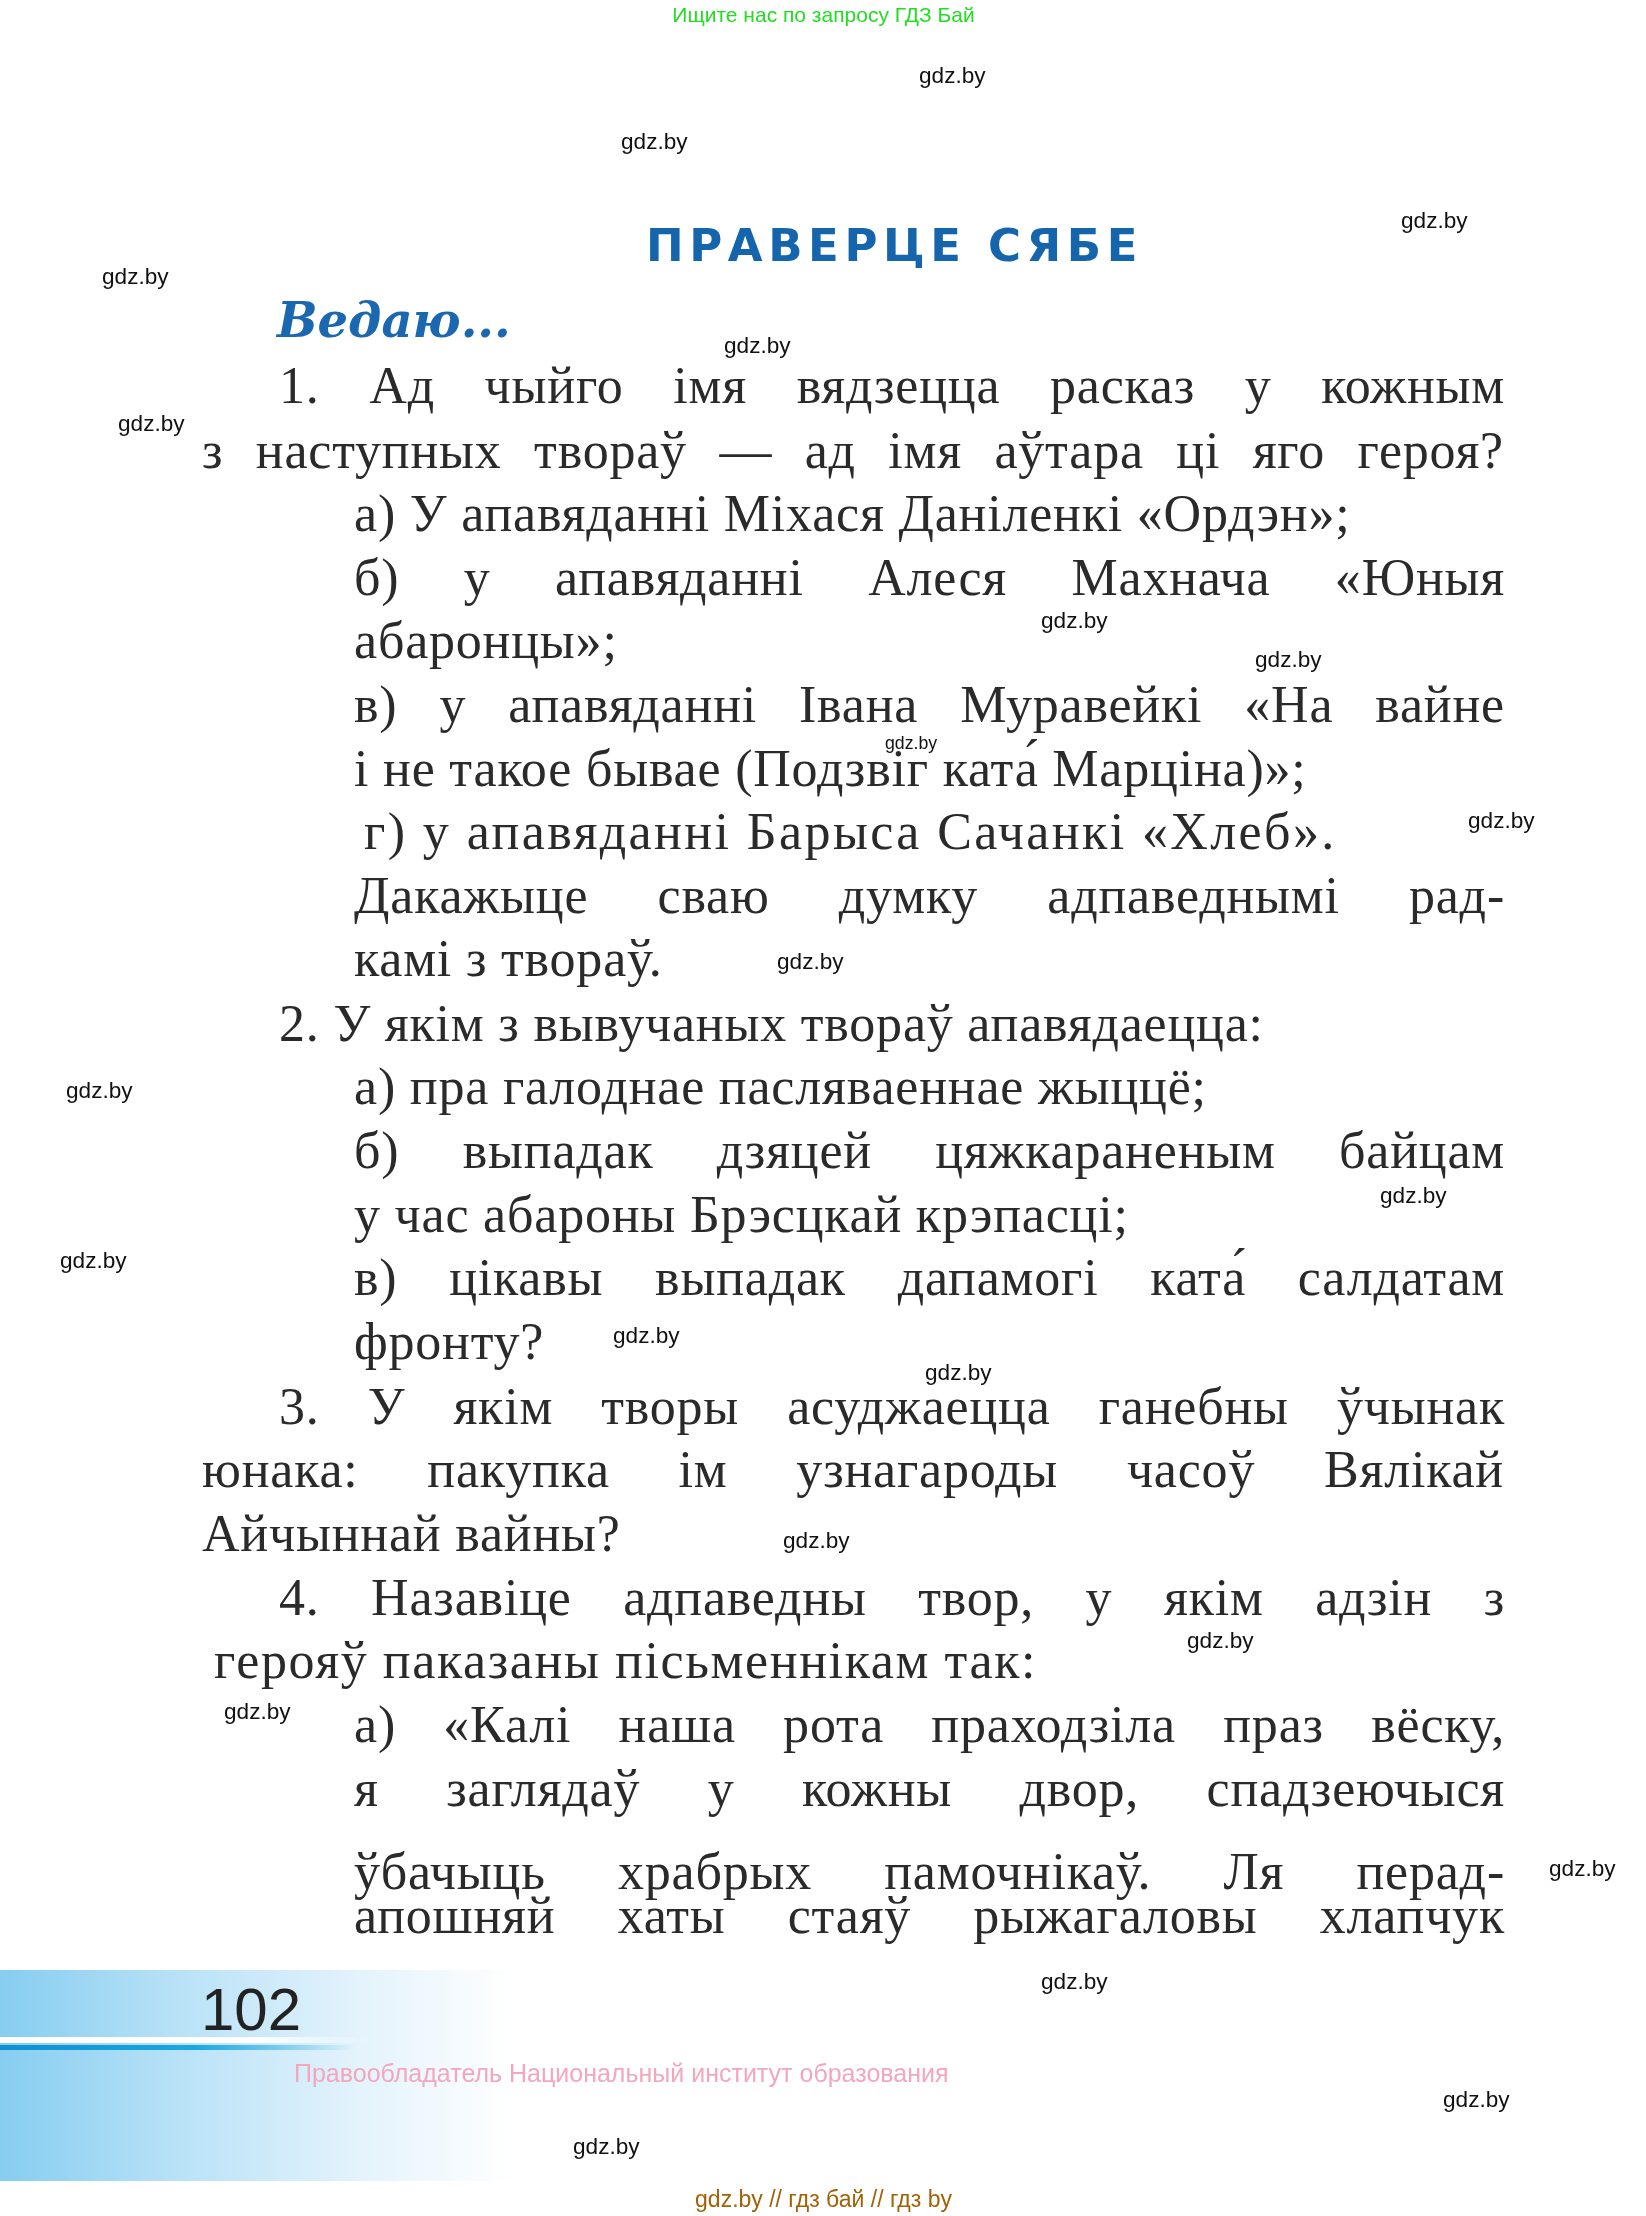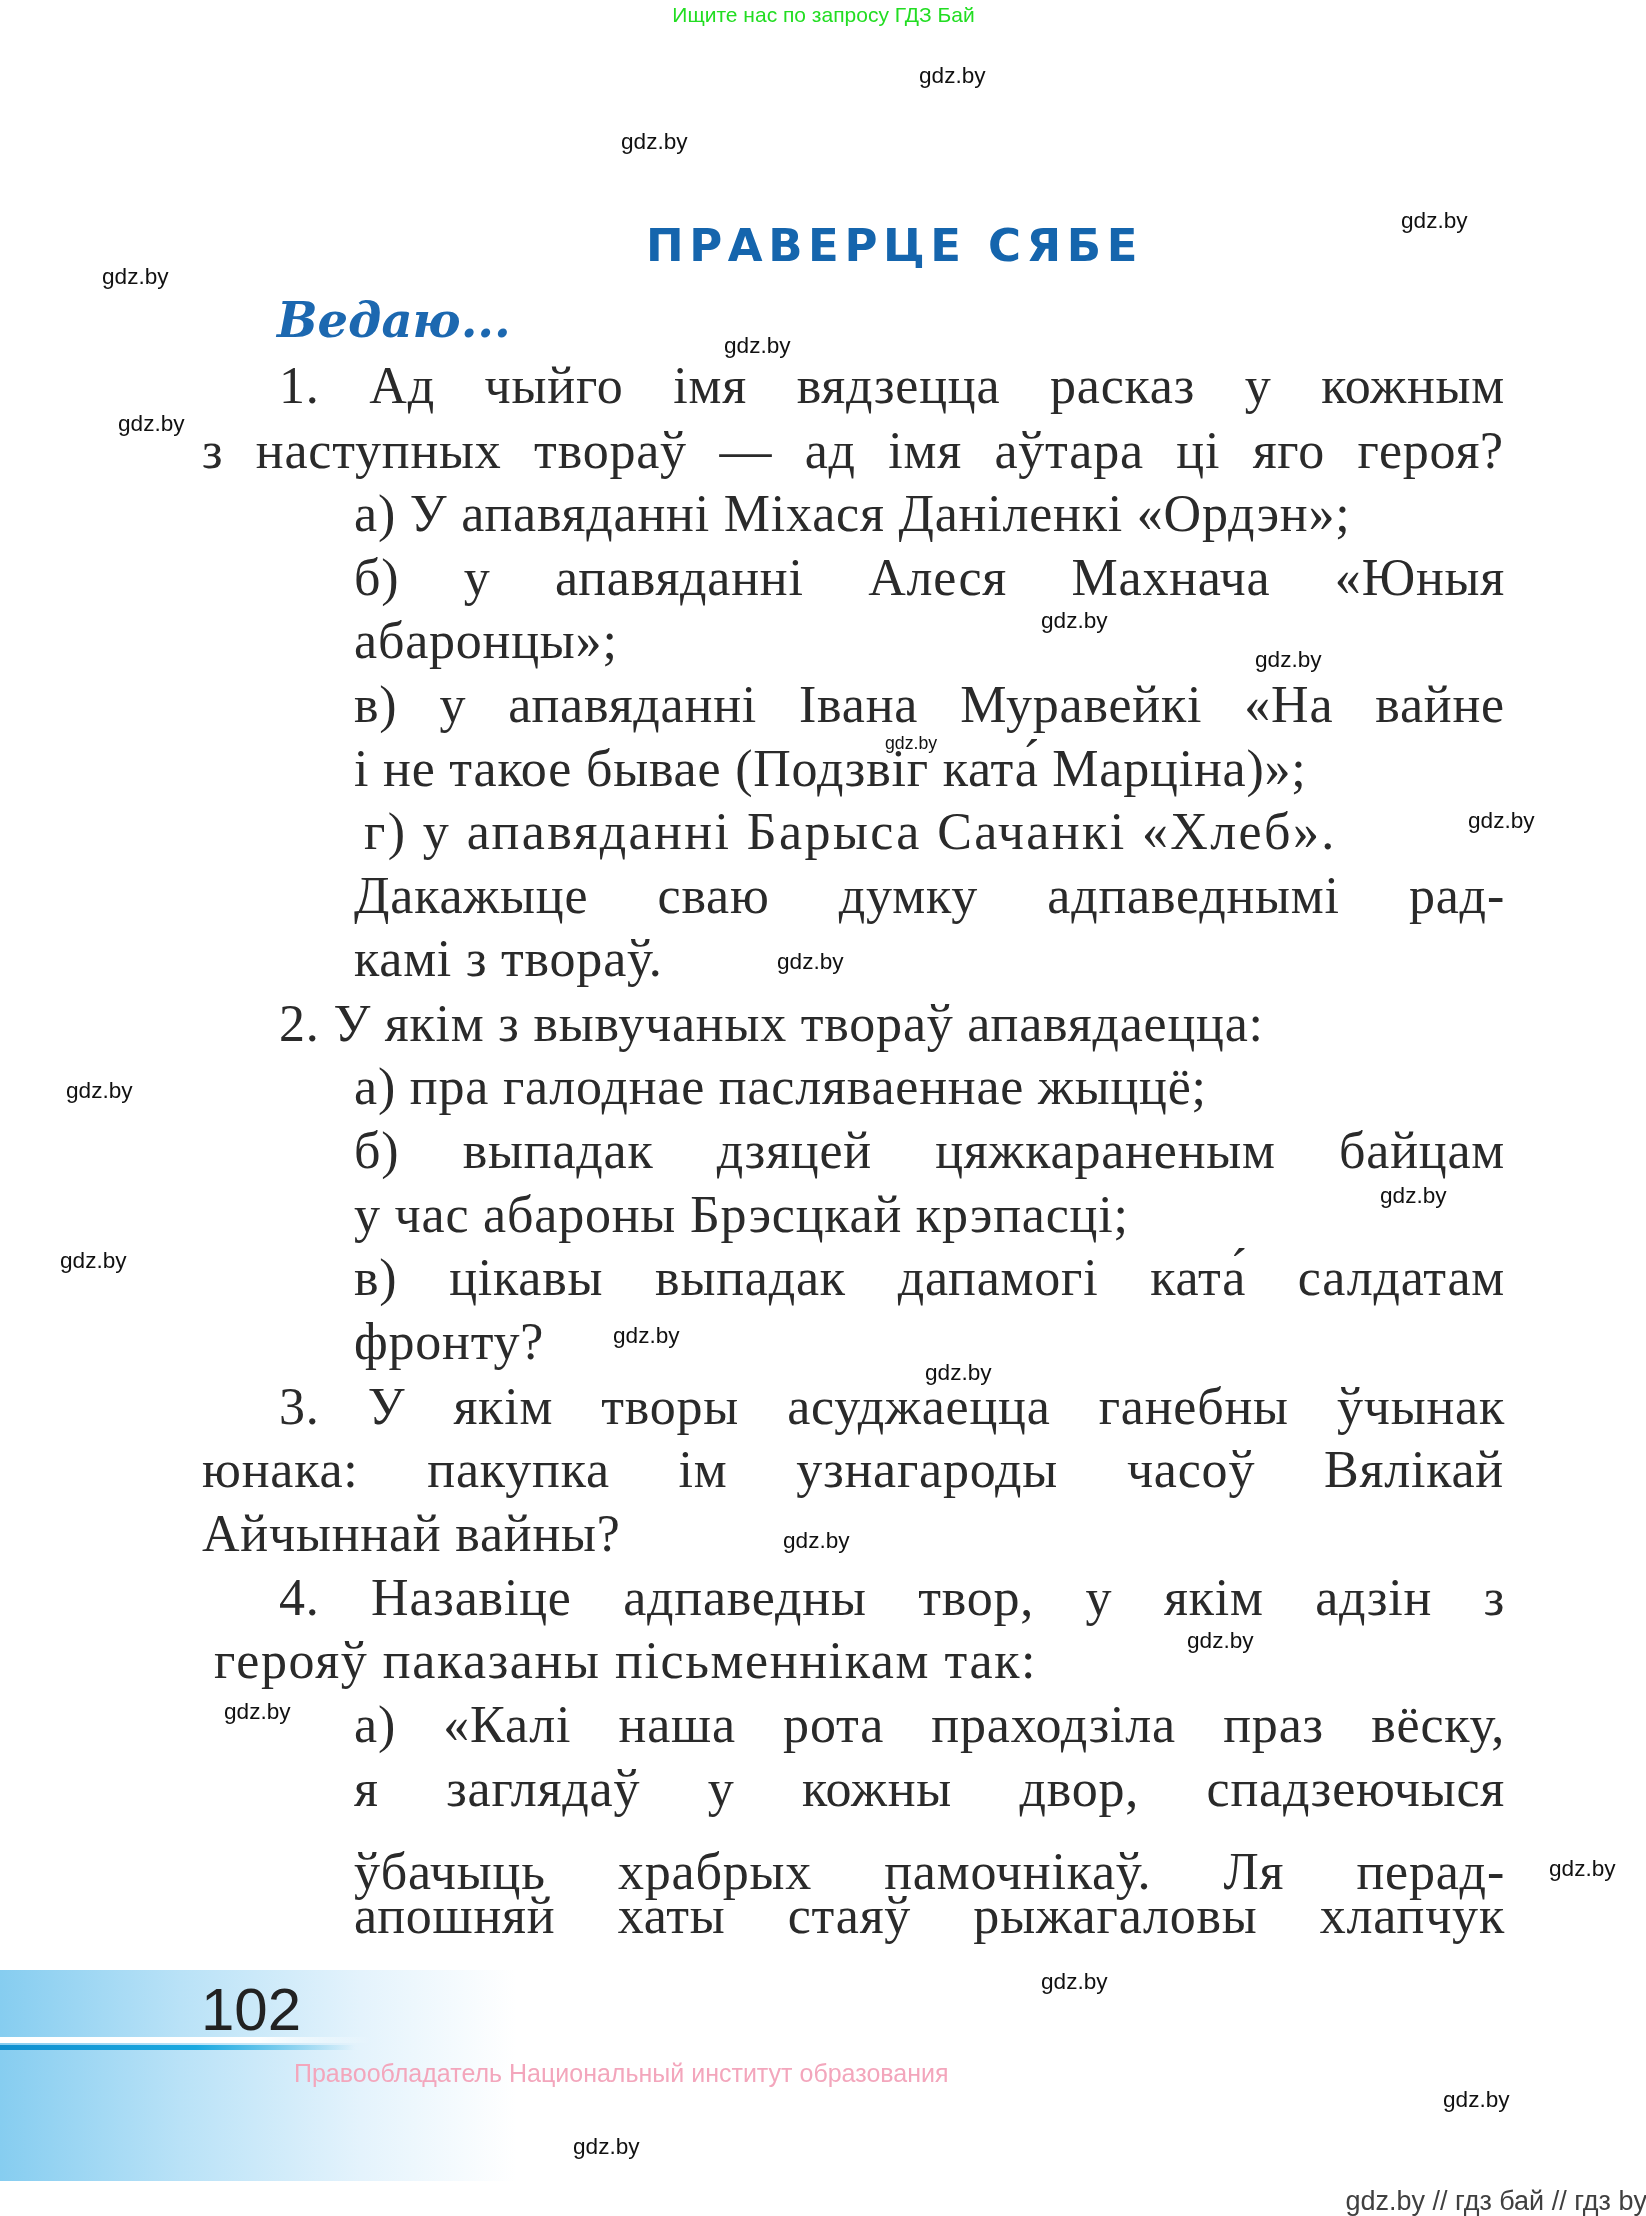--- a/index.html
+++ b/index.html
@@ -11,21 +11,21 @@
   .title { left:0; width:1789px; top:219px; text-align:center; font-family:"DejaVu Sans", sans-serif; font-weight:bold; font-size:45px; letter-spacing:5.6px; color:#1565ad; }
   .section { left:277px; top:292px; font-family:"DejaVu Serif", serif; font-style:italic; font-weight:bold; font-size:48px; color:#1c68b0; }
   .line { font-family:"Liberation Serif", "DejaVu Serif", serif; font-size:52px; color:#2a2a2a; letter-spacing:0.8px; }
   .just { width:1302px; text-align:justify; text-align-last:justify; }
   .just-sub { width:1151px; text-align:justify; text-align-last:justify; }
   .footer-band { left:0; top:1970px; width:516px; height:211px; background:linear-gradient(to right,#86cdf0 0%, #b9e2f7 35%, #e4f3fc 70%, rgba(255,255,255,0) 100%); }
   .footer-white { left:0; top:2037px; width:371px; height:6.4px; background:linear-gradient(to right,#ffffff 70%, rgba(255,255,255,0) 100%); }
   .footer-rule { left:0; top:2045px; width:355px; height:4.8px; background:linear-gradient(to right,#0f8fcf 0%, #19a9e0 55%, rgba(25,169,224,0) 100%); }
   .page-num { left:201px; top:1975px; font-family:Liberation Sans, sans-serif; font-size:60px; color:#222222; }
   .copyright { left:294px; top:2059px; font-family:"Liberation Sans", sans-serif; font-size:25px; color:#f3a6bc; }
-  .bottom-links { left:0; width:1647px; top:2186px; text-align:right; font-family:"Liberation Sans", sans-serif; font-size:27px; color:#404040; }
+  .bottom-links { left:0; width:1647px; top:2186px; text-align:center; font-family:"Liberation Sans", sans-serif; font-size:23px; color:#a16207; }
 </style>
 </head>
 <body>
 
 <div class="abs top-banner">Ищите нас по запросу ГДЗ Бай</div>
 
 <div id="wm-layer">
     <div class="abs wm" style="left: 919px; top: 63px;">gdz.by</div>
     <div class="abs wm" style="left: 621px; top: 129px;">gdz.by</div>
     <div class="abs wm" style="left: 1401px; top: 208px;">gdz.by</div>

